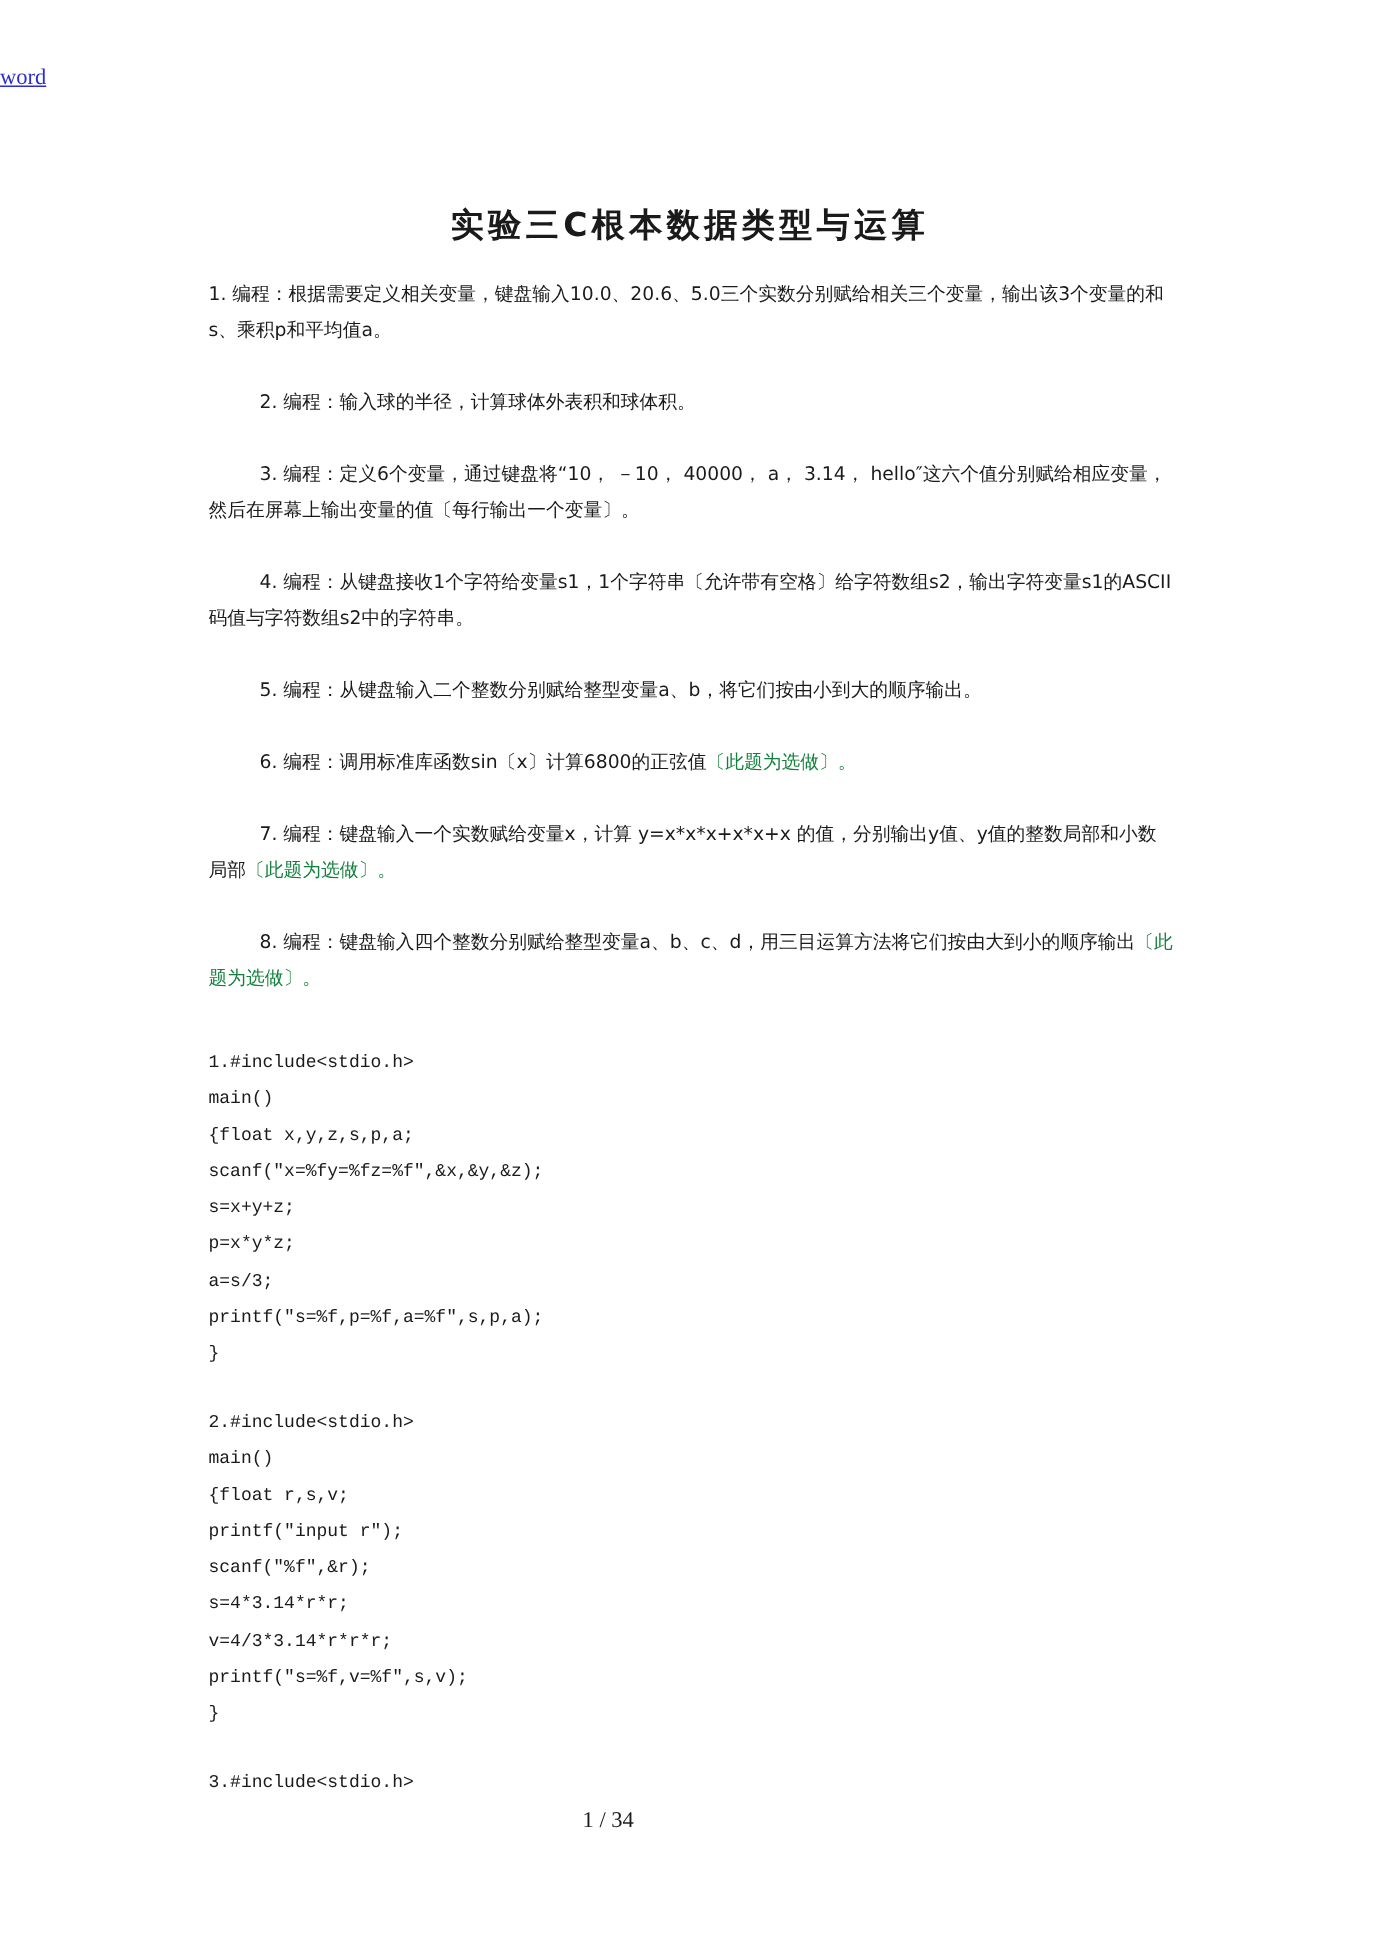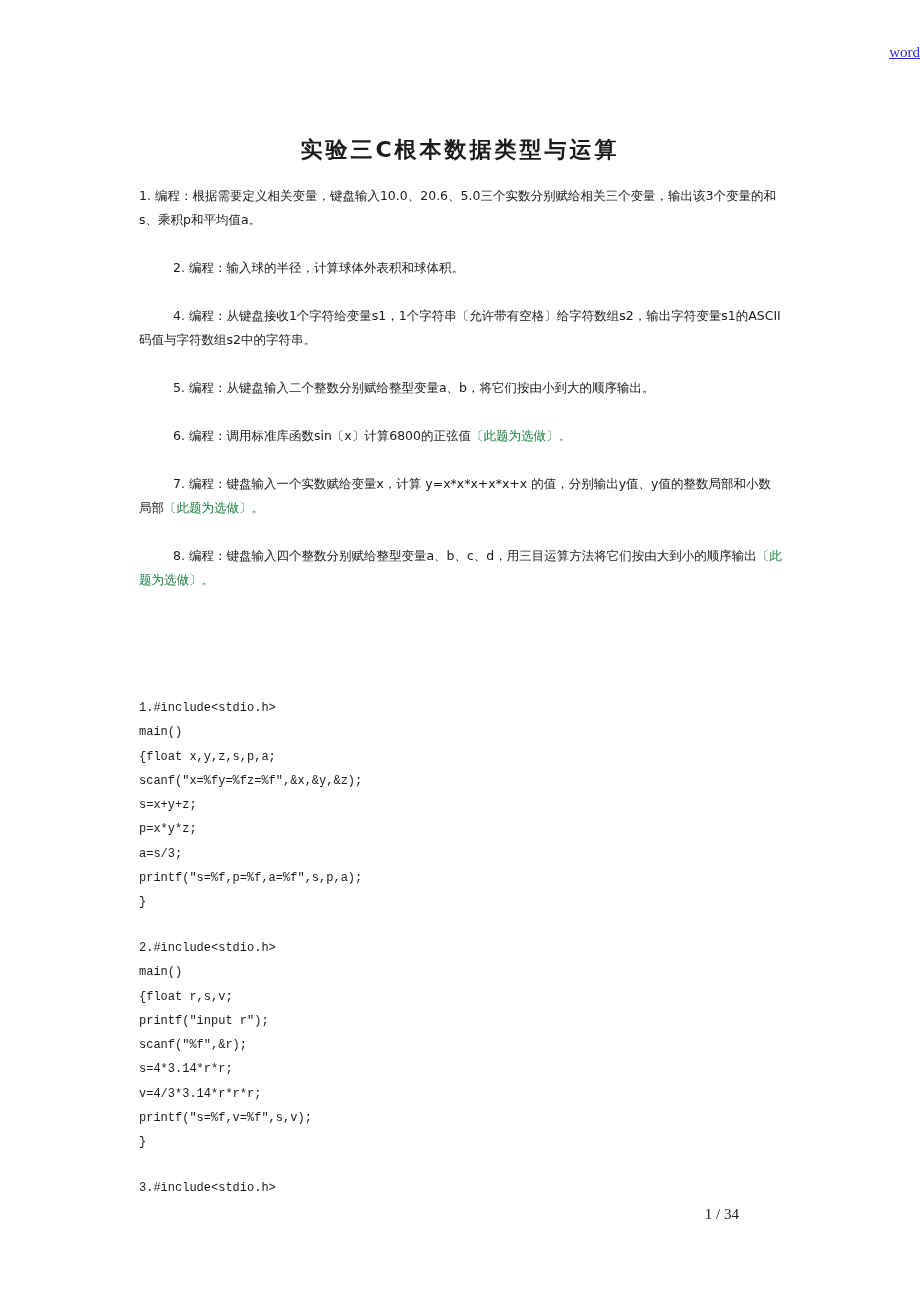--- a/index.html
+++ b/index.html
@@ -1,40 +1,41 @@
 <!DOCTYPE html>
 <html><head>
 <meta charset="utf-8">
 <style>
   html, body { margin: 0; padding: 0; background: #ffffff; }
   body { width: 920px; height: 1302px; position: relative; overflow: hidden;
          font-family: "DejaVu Serif", "Liberation Serif", serif; color: #1a1a1a; }
-  .header-link { position: absolute; top: 44px; left: 0; width: 920px; text-align: right;
+  .header-link { position: absolute; top: 44px; left: 0; width: 920px; text-align: left;
                  font-size: 15px; color: #2b2bd6; text-decoration: underline; font-family: "Liberation Serif", serif; }
   .title { position: absolute; top: 120px; left: 0; width: 920px; text-align: center;
            font-size: 22px; letter-spacing: 3px; font-family: "DejaVu Sans", sans-serif; font-weight: bold; }
   .content { position: absolute; top: 184px; left: 139px; width: 644px; font-size: 13px; }
   .para { line-height: 24px; margin: 0 0 23px 0; font-family: "DejaVu Sans", sans-serif; font-size: 12.5px; }
   .para.indent { text-indent: 34px; margin-top: 24px; }
   .note { color: #15803d; }
   .code { position: absolute; left: 139px; font-family: Liberation Mono, monospace;
           font-size: 12px; line-height: 24.3px; white-space: pre; margin-top: 26px; }
-  .footer { position: absolute; top: 1206px; left: 0; width: 739px; text-align: right;
-            font-size: 15px; font-family: "Liberation Serif", serif; }
+  .footer { position: absolute; top: 1206px; left: 0; width: 739px; text-align: center;
+            font-size: 15px; font-family: "Liberation Serif", serif; padding-left: 36px; }
 </style>
 </head>
 <body>
 
 <a class="header-link">word</a>
 
 <h1 class="title">实验三C根本数据类型与运算</h1>
 
 <div class="content">
   <p class="para"><span>1. 编程：根据需要定义相关变量，键盘输入10.0、20.6、5.0三个实数分别赋给相关三个变量，输出该3个变量的和s、乘积p和平均值a。</span></p>
   <p class="para indent"><span>2. 编程：输入球的半径，计算球体外表积和球体积。</span></p>
+  <p class="para indent"><span>3. 编程：定义6个变量，通过键盘将“10，  －10，  40000，  a，  3.14，  hello″这六个值分别赋给相应变量，然后在屏幕上输出变量的值〔每行输出一个变量〕。</span></p>
   <p class="para indent"><span>4. 编程：从键盘接收1个字符给变量s1，1个字符串〔允许带有空格〕给字符数组s2，输出字符变量s1的ASCII码值与字符数组s2中的字符串。</span></p>
   <p class="para indent"><span>5. 编程：从键盘输入二个整数分别赋给整型变量a、b，将它们按由小到大的顺序输出。</span></p>
   <p class="para indent"><span>6. 编程：调用标准库函数sin〔x〕计算6800的正弦值</span><span class="note">〔此题为选做〕。</span></p>
   <p class="para indent"><span>7. 编程：键盘输入一个实数赋给变量x，计算 y=x*x*x+x*x+x 的值，分别输出y值、y值的整数局部和小数局部</span><span class="note">〔此题为选做〕。</span></p>
   <p class="para indent"><span>8. 编程：键盘输入四个整数分别赋给整型变量a、b、c、d，用三目运算方法将它们按由大到小的顺序输出</span><span class="note">〔此题为选做〕。</span></p>
 </div>
 
 <div class="code" style="top:670px;">1.#include&lt;stdio.h&gt;
 main()
 {float x,y,z,s,p,a;

